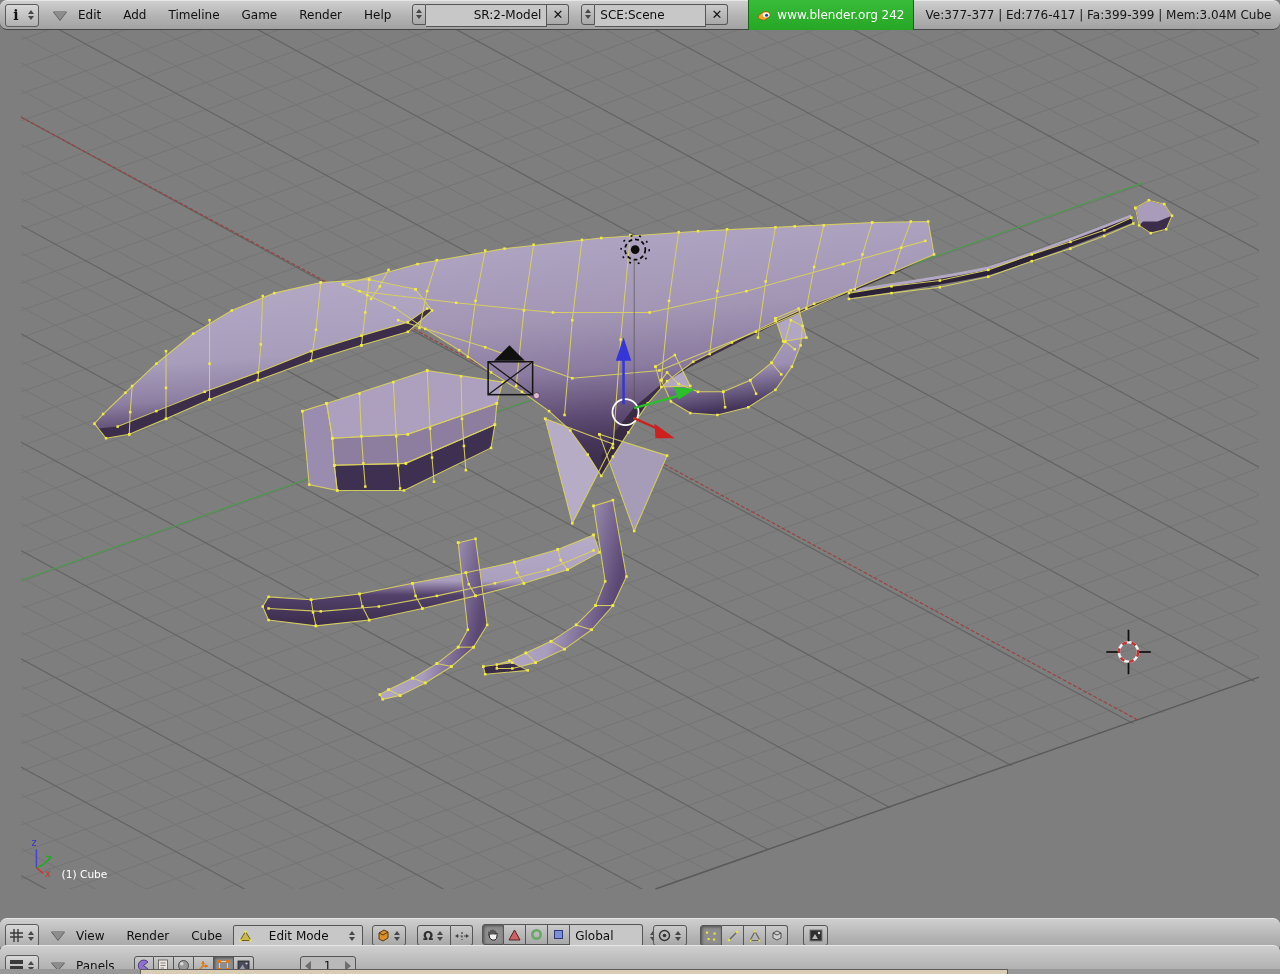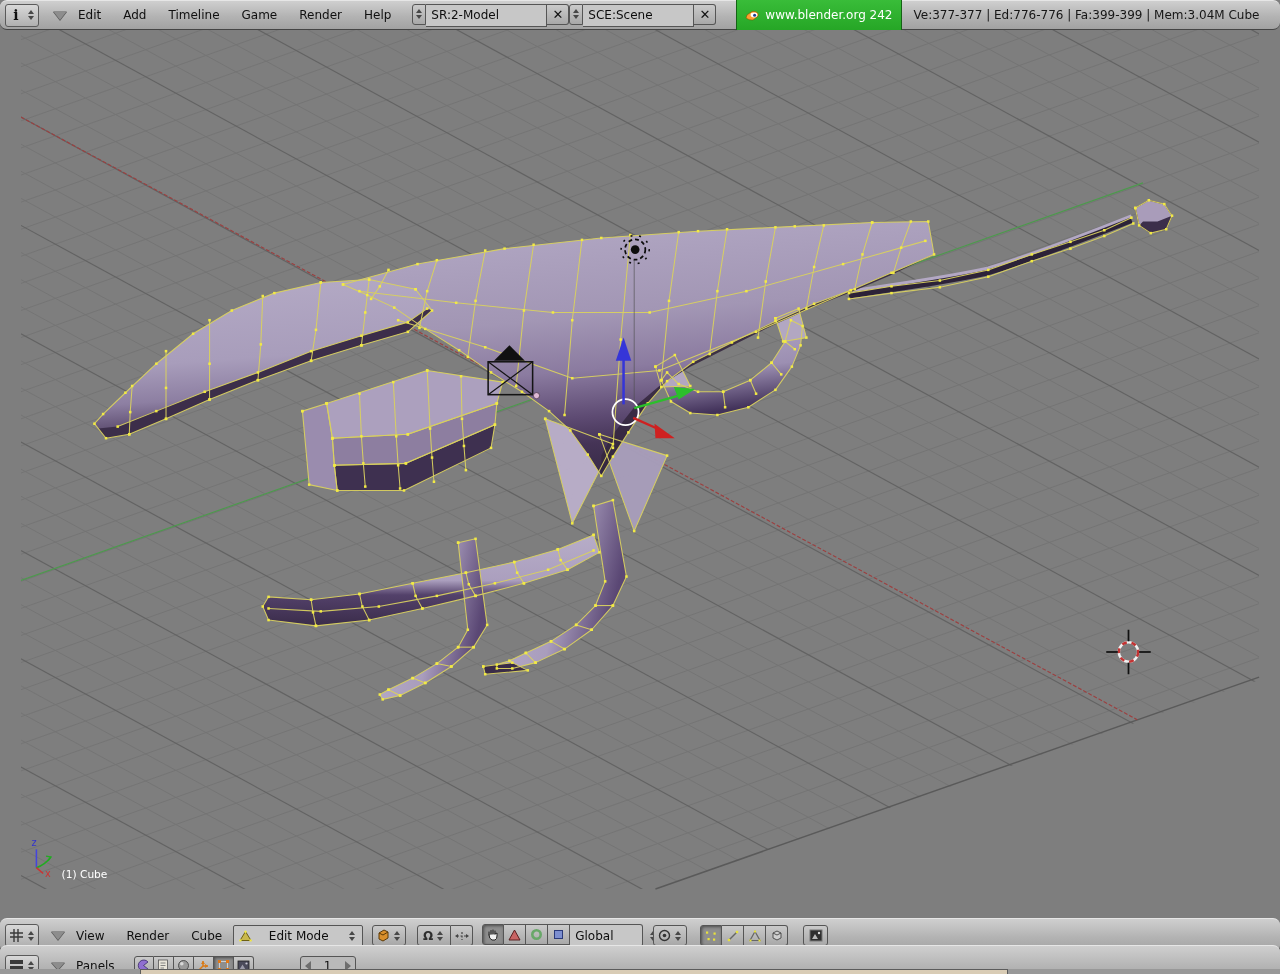--- a/index.html
+++ b/index.html
@@ -65,46 +65,46 @@
     <span class="menu">Game</span>
     <span class="menu">Render</span>
     <span class="menu">Help</span>
     <div class="grp" style="margin-left:10px;">
       <div class="btn" style="width:14px;">
           <span class="st" style="margin:0;">
             <i class="up"></i>
             <i class="dn"></i>
           </span>
         </div>
-      <div class="field" style="width:110px;">
+      <div class="field" style="width:110px;justify-content:flex-end;">
           <span>SR:2-Model</span>
         </div>
       <div class="btn xbtn">✕</div>
     </div>
-    <div class="grp" style="">
+    <div class="grp" style="margin-left:12px;">
       <div class="btn" style="width:14px;">
           <span class="st" style="margin:0;">
             <i class="up"></i>
             <i class="dn"></i>
           </span>
         </div>
       <div class="field" style="width:100px;">
           <span>SCE:Scene</span>
         </div>
       <div class="btn xbtn">✕</div>
     </div>
     <div class="verbtn">
       <svg width="15" height="13" viewBox="0 0 15 13">
         <path d="M1,9 Q4,11.5 8,11 L12,8 Q14,6.5 13,4.5 Q11,1.5 7,2.5 L2,6 Z" fill="#ff9f2e" stroke="#7a4a00" stroke-width="0.5"></path>
         <ellipse cx="9" cy="6" rx="3.4" ry="2.4" fill="#ffffff"></ellipse>
         <circle cx="9.6" cy="6.2" r="1.5" fill="#1b3f8f"></circle>
       </svg>
       <span>www.blender.org 242</span>
     </div>
-    <span class="stats">Ve:377-377 | Ed:776-776 | Fa:399-399 | Mem:3.04M Cube</span>
+    <span class="stats">Ve:377-377 | Ed:776-417 | Fa:399-399 | Mem:3.04M Cube</span>
   </div>
 
   <div class="viewport">
   <svg width="1280" height="888" viewBox="0 30 1280 918">
     <defs>
       <clipPath id="gclip">
             <polygon points="0,30 1280,30 1280,702 656,918 0,918"></polygon>
           </clipPath>
       <linearGradient id="gBody" x1="0.1" y1="0" x2="0.3" y2="1">
         <stop offset="0" stop-color="#b3a9c5"></stop>

